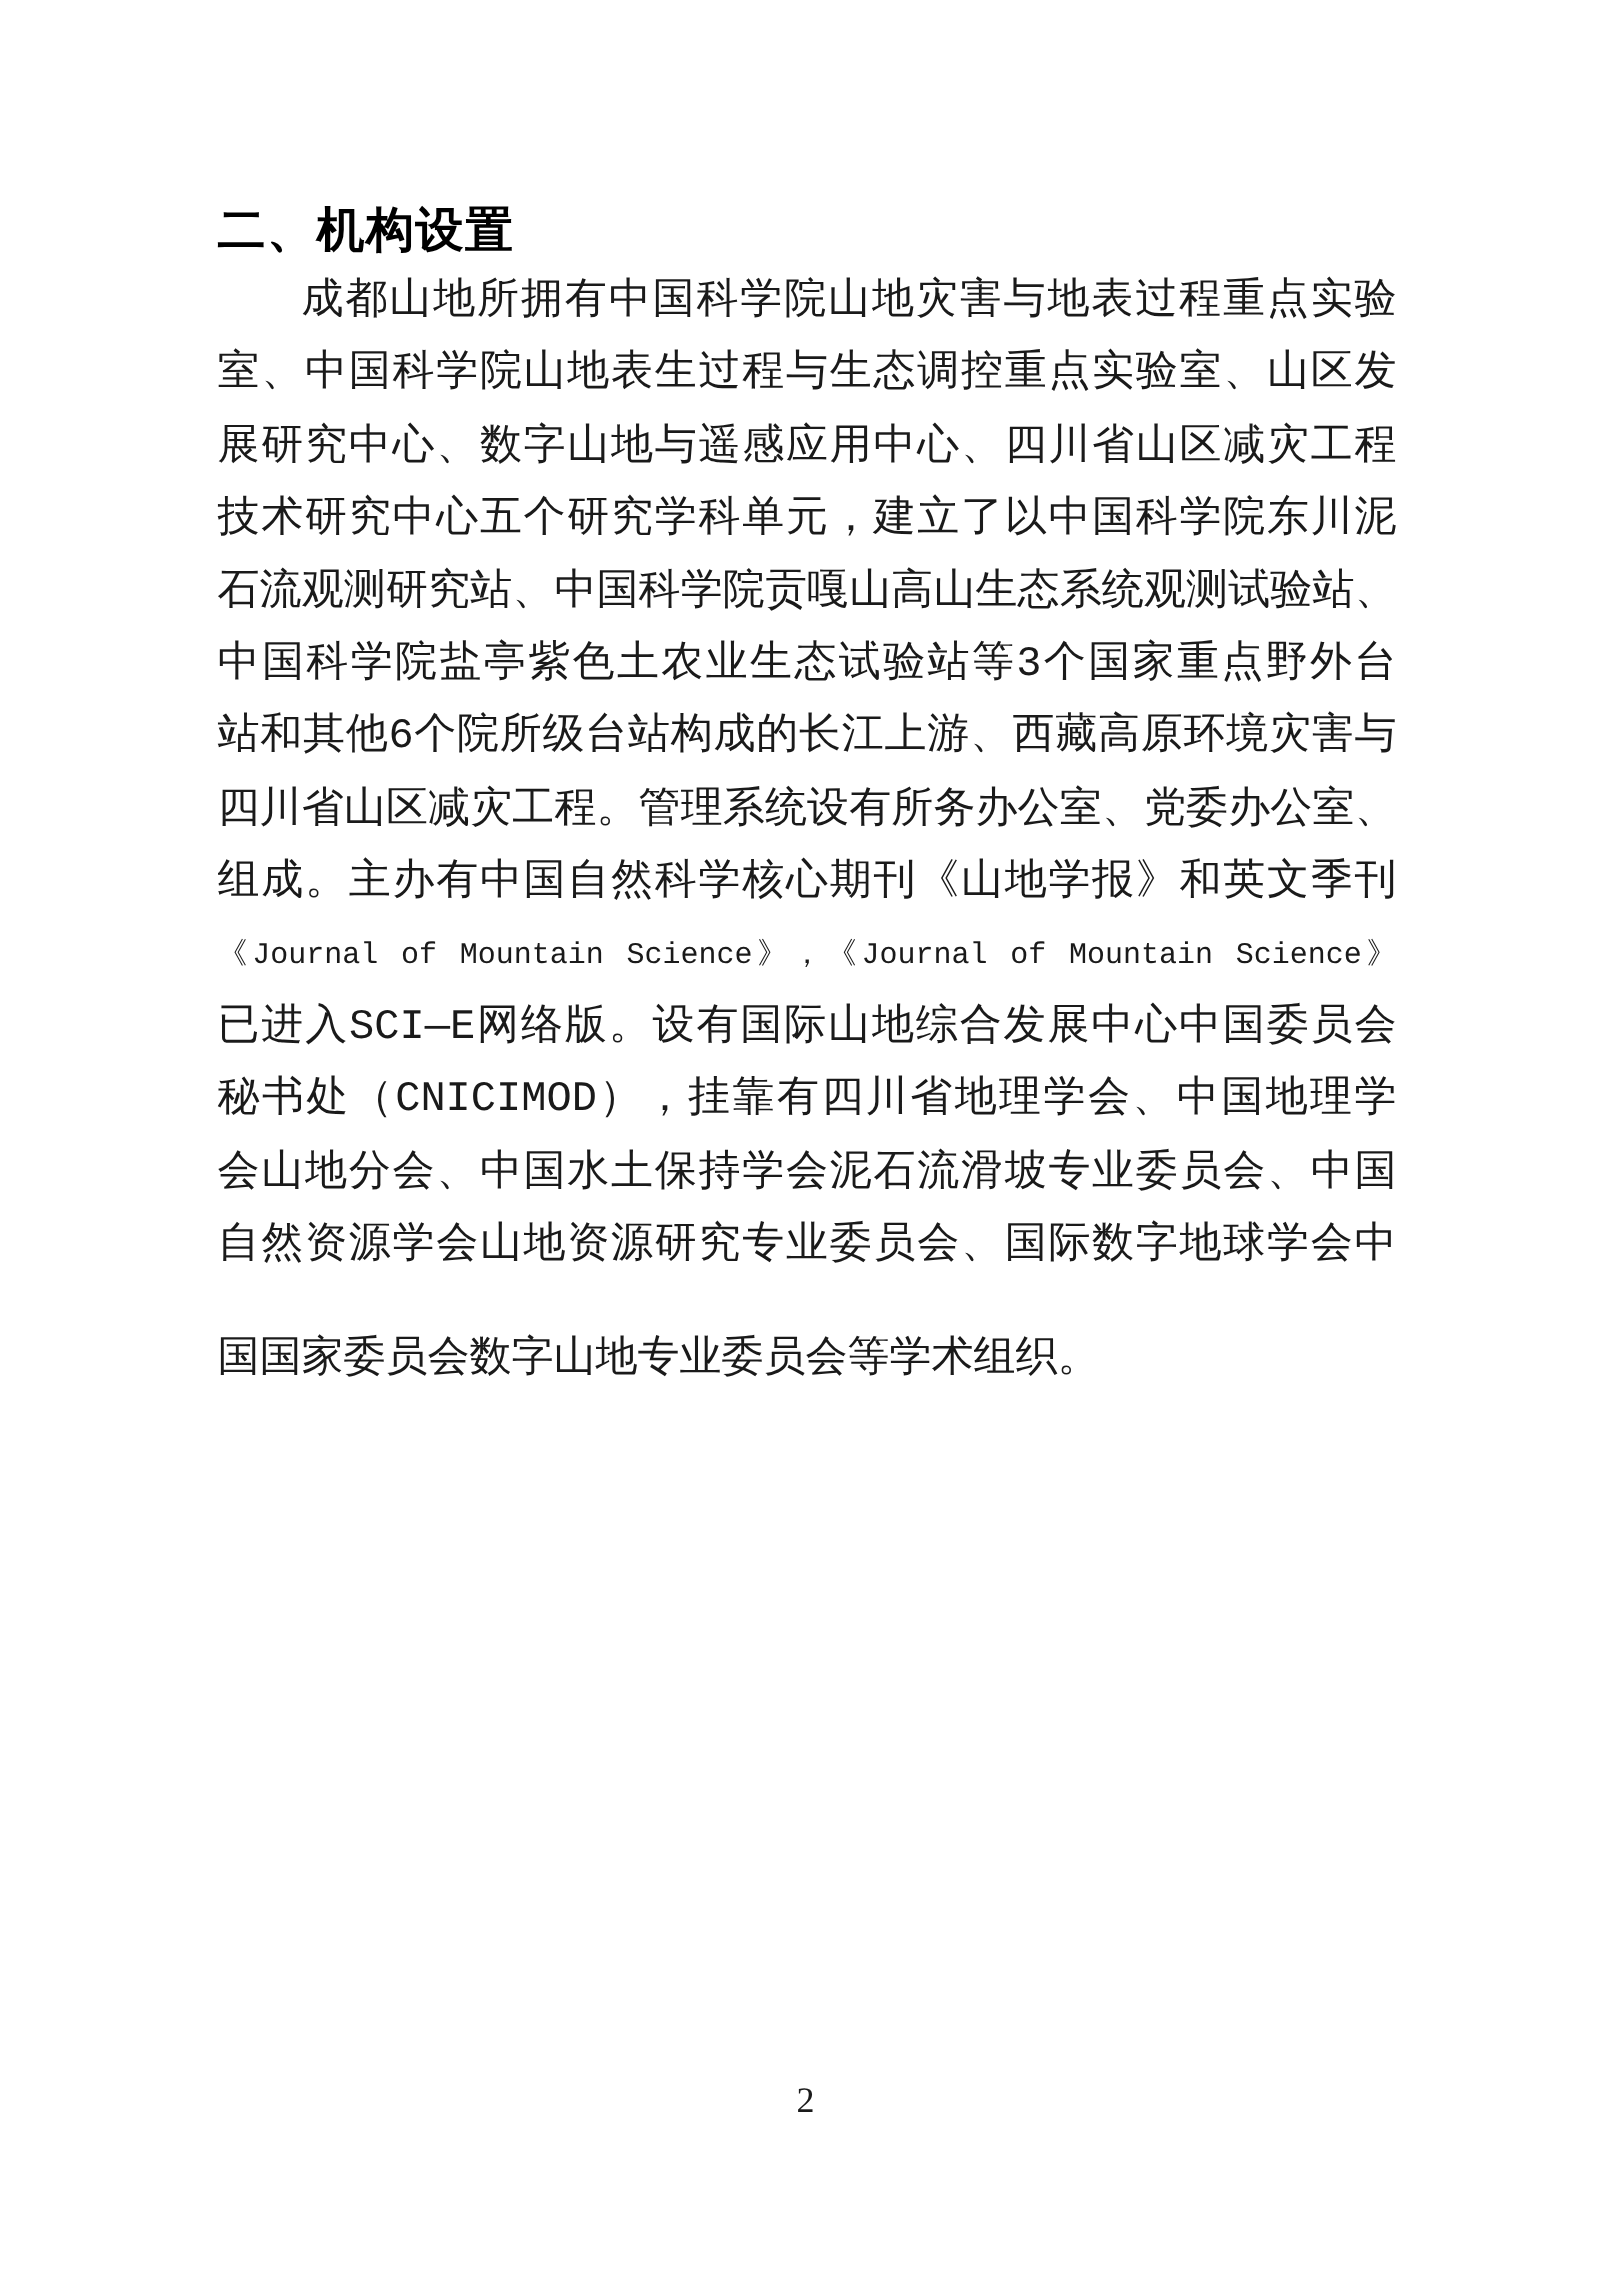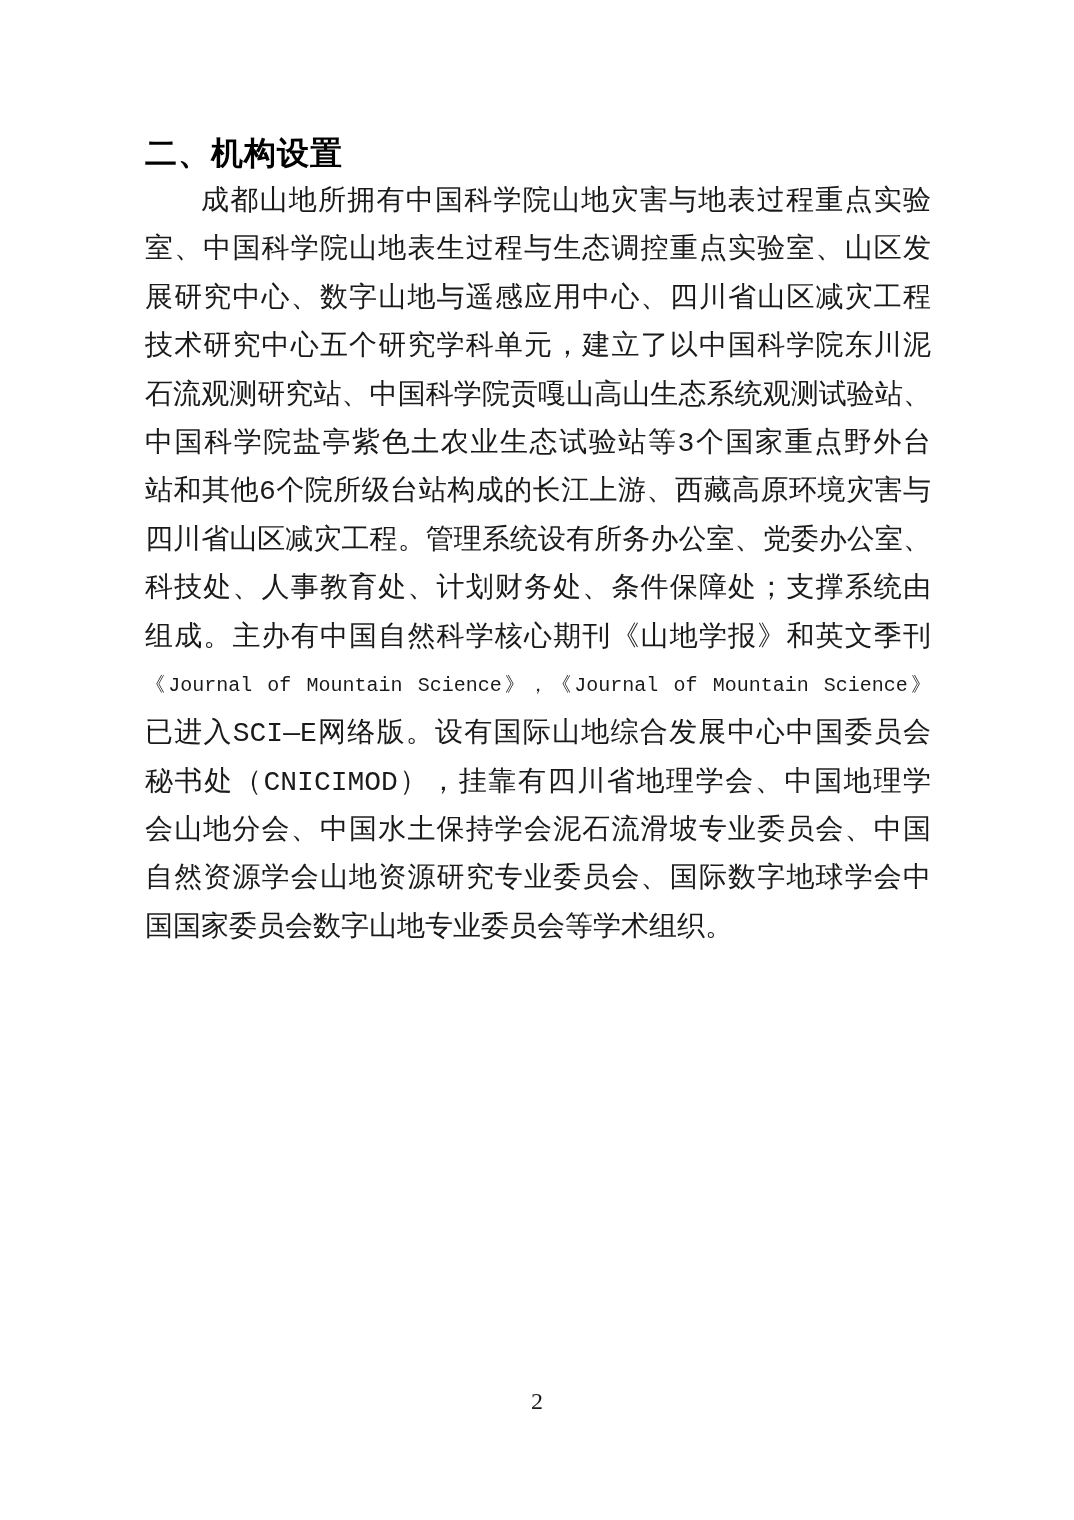--- a/index.html
+++ b/index.html
@@ -45,20 +45,21 @@
   }
   .line.first {
     text-indent: 56px;
   }
   .line.latin {
     font-size: 20px;
   }
   .line.last {
     text-align: left;
     text-align-last: left;
+    margin-top: 28px;
   }
   .footer {
     position: absolute;
     left: 0;
     top: 1388px;
     width: 1074px;
     text-align: center;
     font-family: "Liberation Serif", "DejaVu Serif", serif;
     font-size: 24px;
     color: #1a1a1a;
@@ -72,21 +73,20 @@
     <div class="heading">二、机构设置</div>
     <div class="para">
       <div class="line first">成都山地所拥有中国科学院山地灾害与地表过程重点实验</div>
       <div class="line">室、中国科学院山地表生过程与生态调控重点实验室、山区发</div>
       <div class="line">展研究中心、数字山地与遥感应用中心、四川省山区减灾工程</div>
       <div class="line">技术研究中心五个研究学科单元，建立了以中国科学院东川泥</div>
       <div class="line">石流观测研究站、中国科学院贡嘎山高山生态系统观测试验站、</div>
       <div class="line">中国科学院盐亭紫色土农业生态试验站等3个国家重点野外台</div>
       <div class="line">站和其他6个院所级台站构成的长江上游、西藏高原环境灾害与</div>
       <div class="line">四川省山区减灾工程。管理系统设有所务办公室、党委办公室、</div>
-      <div class="line">科技处、人事教育处、计划财务处、条件保障处；支撑系统由</div>
       <div class="line">组成。主办有中国自然科学核心期刊《山地学报》和英文季刊</div>
       <div class="line latin">《Journal of Mountain Science》，《Journal of Mountain Science》</div>
       <div class="line">已进入SCI—E网络版。设有国际山地综合发展中心中国委员会</div>
       <div class="line">秘书处（CNICIMOD），挂靠有四川省地理学会、中国地理学</div>
       <div class="line">会山地分会、中国水土保持学会泥石流滑坡专业委员会、中国</div>
       <div class="line">自然资源学会山地资源研究专业委员会、国际数字地球学会中</div>
       <div class="line last">国国家委员会数字山地专业委员会等学术组织。</div>
     </div>
   </div>
   <div class="footer">2</div>

